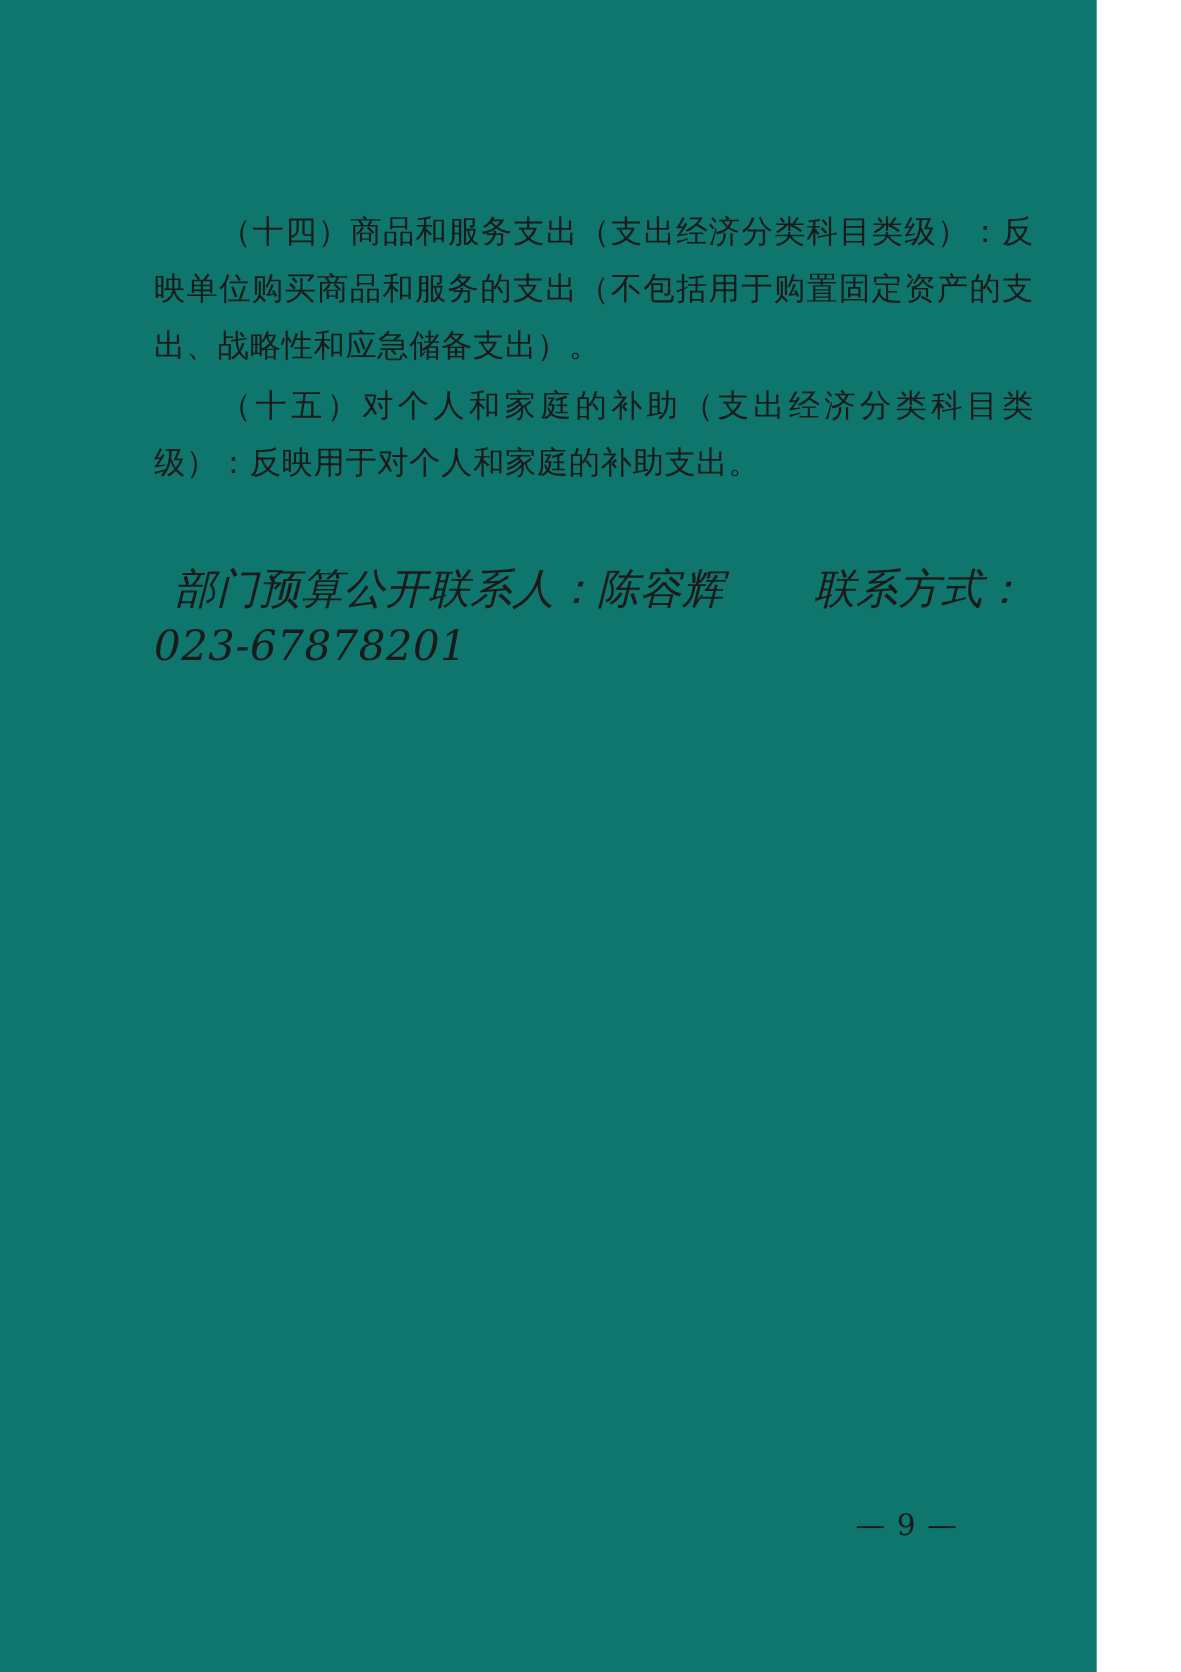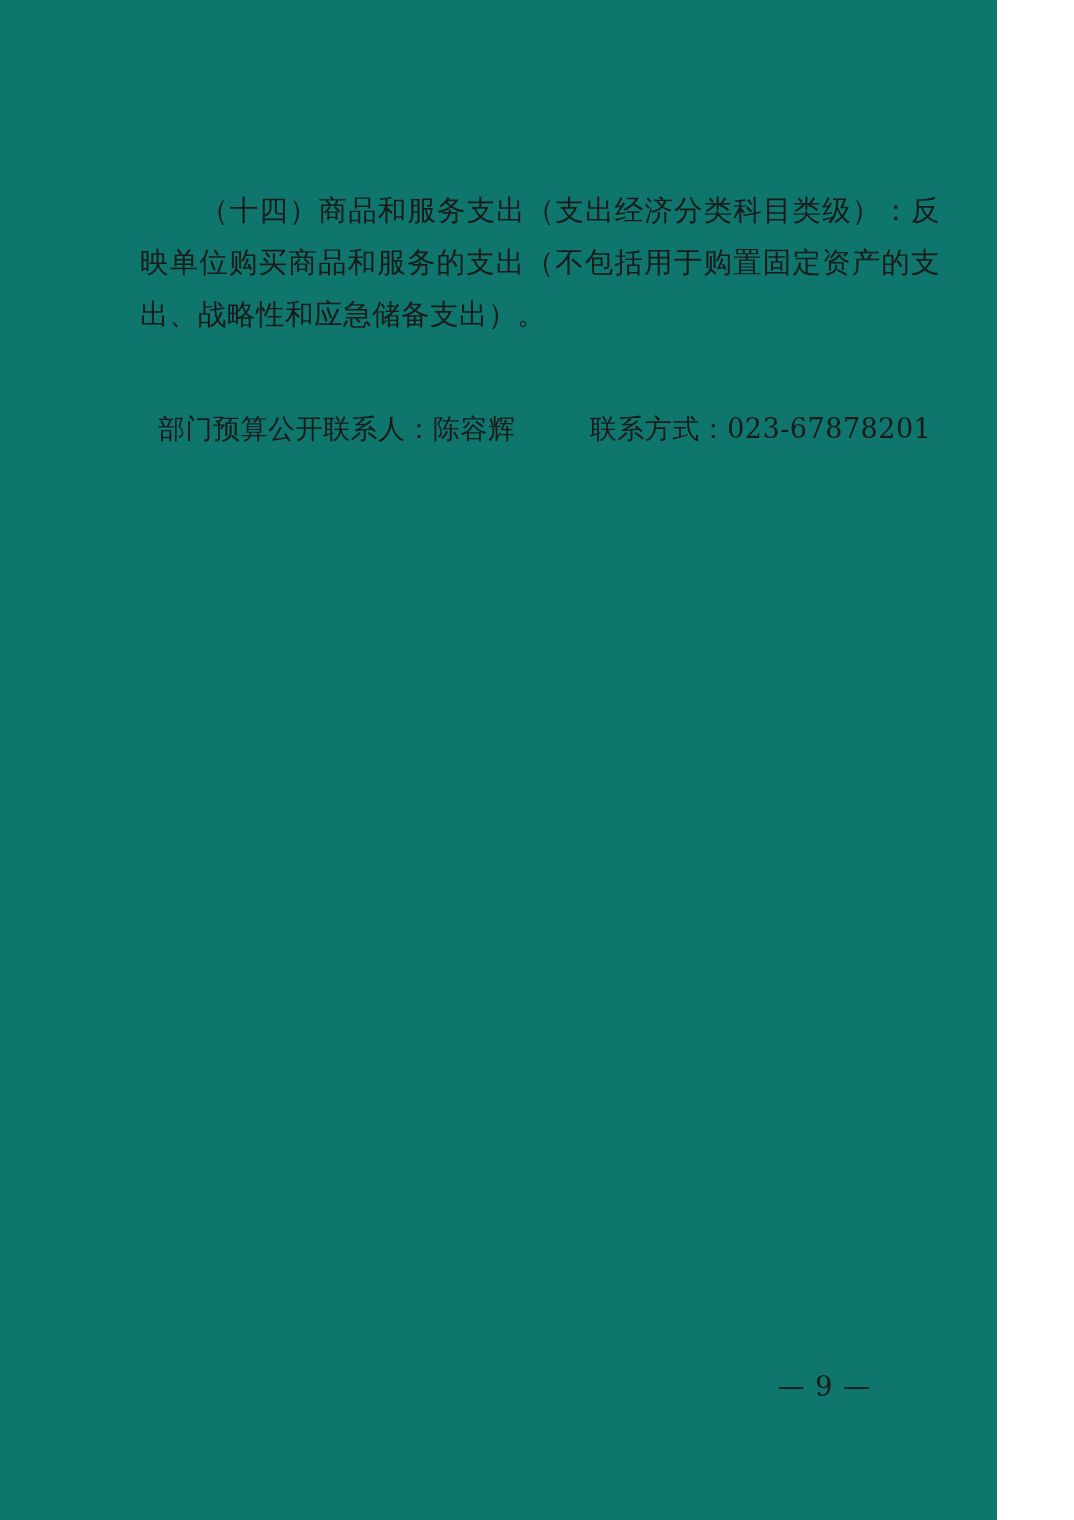--- a/index.html
+++ b/index.html
@@ -27,24 +27,25 @@
     font-size: 28.5px;
     line-height: 52px;
     text-align: justify;
     text-justify: inter-ideograph;
     margin: 0 0 2px 0;
     text-indent: 60px;
     letter-spacing: 0.5px;
   }
   .contact {
     margin-top: 62px;
-    font-size: 27px;
+    font-size: 38px;
     line-height: 52px;
     text-indent: 18px;
     letter-spacing: 0.5px;
+    font-style: italic;
   }
   .contact .gap {
     display: inline-block;
     width: 56px;
   }
   .page-number {
     position: absolute;
     right: 126px;
     bottom: 118px;
     font-size: 27px;
@@ -54,20 +55,21 @@
 </style>
 </head>
 <body>
 
 <div class="page">
 
   <div class="content">
 
     <p class="para">（十四）商品和服务支出（支出经济分类科目类级）：反映单位购买商品和服务的支出（不包括用于购置固定资产的支出、战略性和应急储备支出）。</p>
 
+    <p class="para">（十五）对个人和家庭的补助（支出经济分类科目类级）：反映用于对个人和家庭的补助支出。</p>
 
 
     <div class="contact">
       <span>部门预算公开联系人：陈容辉</span>
       <span class="gap"></span>
       <span>联系方式：023-67878201</span>
     </div>
 
   </div>
 

